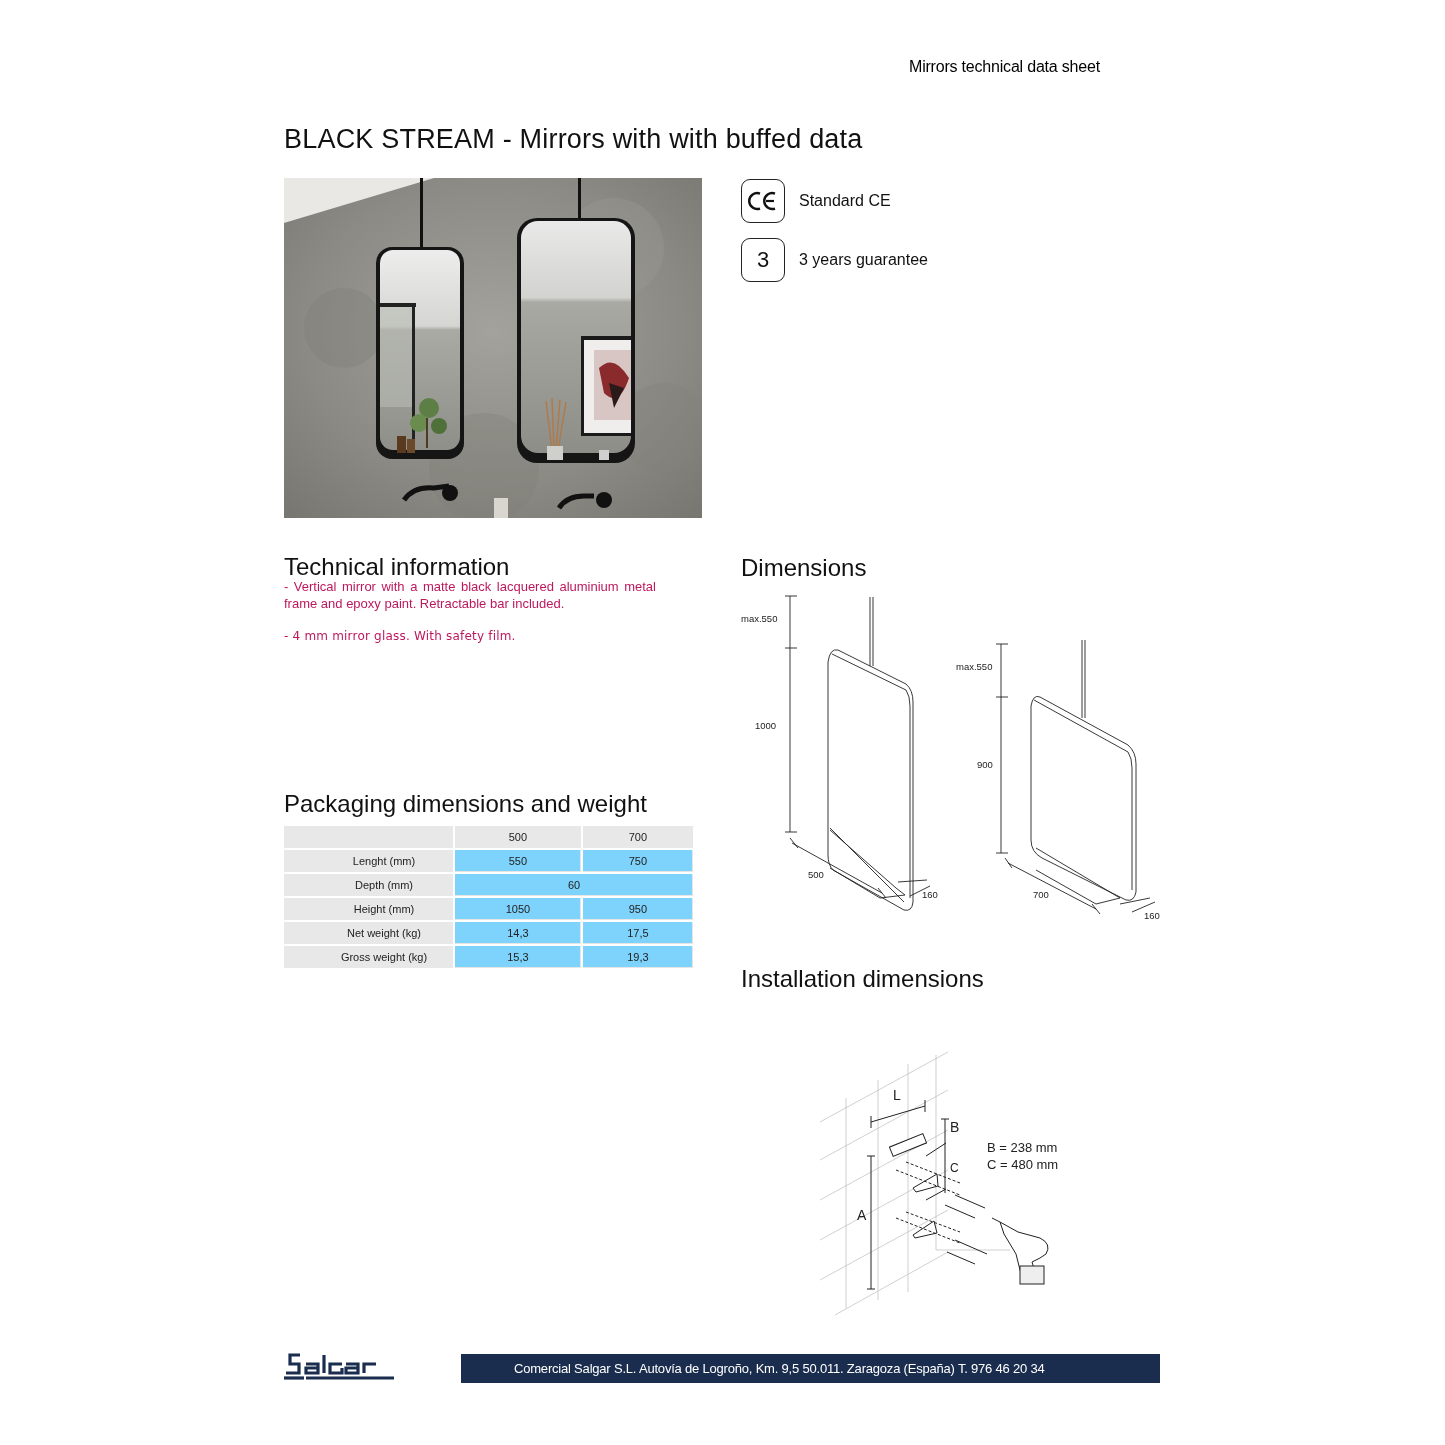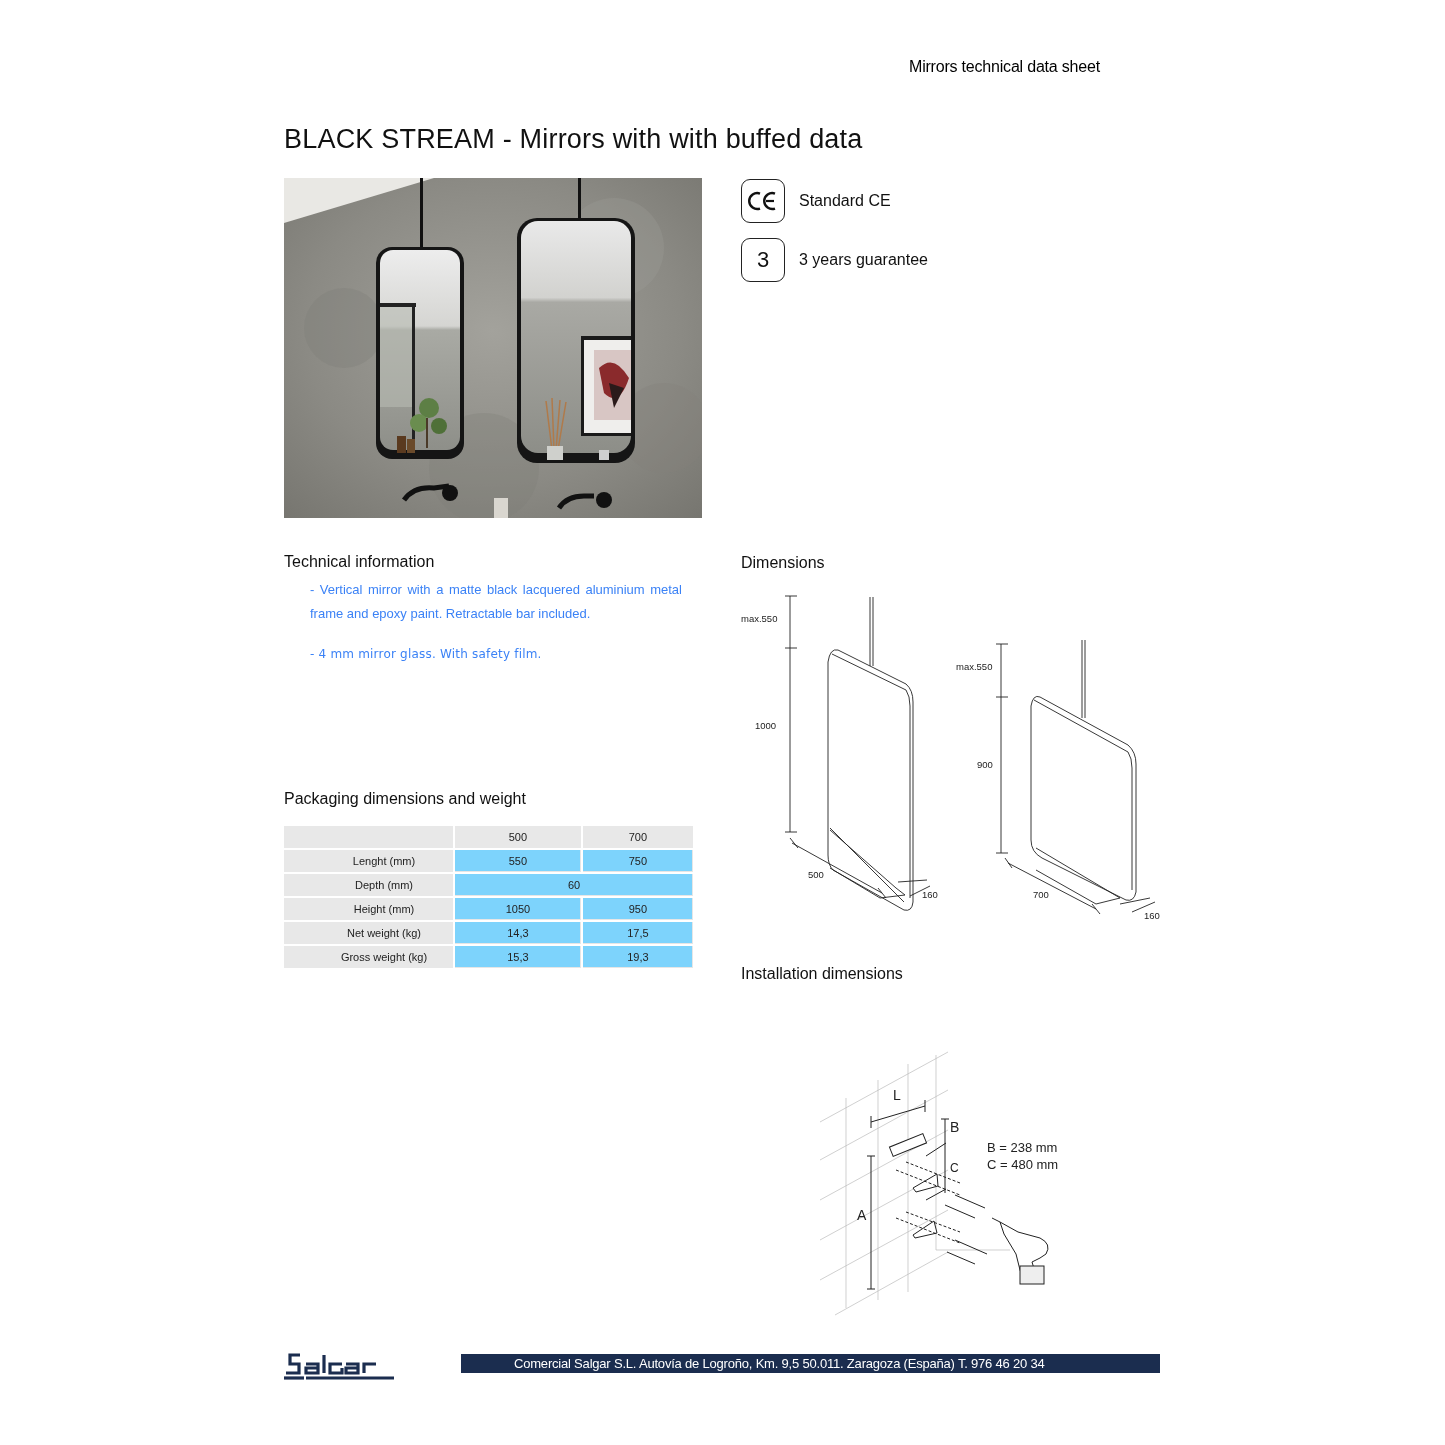--- a/index.html
+++ b/index.html
@@ -7,38 +7,38 @@
          font-family:"Liberation Sans", sans-serif; color:#1a1a1a; }
   .abs { position:absolute; }
   .sheet-label { left:909px; top:58px; font-size:16px; color:#000000; letter-spacing:-0.2px; }
   .title { left:284px; top:124px; font-size:27px; color:#111; letter-spacing:0.2px; }
   .photo { left:284px; top:178px; width:418px; height:340px; overflow:hidden; background:#8d8c87; }
   .features { left:741px; top:178px; }
   .feature { display:flex; align-items:center; height:46px; margin-bottom:13px; }
   .feat-icon { width:44px; height:44px; border:1.5px solid #222; border-radius:9px; box-sizing:border-box;
                display:flex; align-items:center; justify-content:center; font-size:22px; color:#111; }
   .feat-label { margin-left:14px; font-size:16px; color:#111; }
-  .h2 { font-size:16px; color:#111; }
+  .h2 { font-size:24px; color:#111; }
   .tech-title { left:284px; top:553px; }
-  .tech-body { left:284px; top:578px; width:372px; font-size:13px; line-height:24px; color:#3b82f6;margin-left:26px; }
+  .tech-body { left:284px; top:578px; width:372px; font-size:13px; line-height:17px; color:#be185d; }
   .tech-body p { margin:0; }
   .tech-body .p2 { margin-top:16px; font-family:"DejaVu Sans", sans-serif; font-size:12px; letter-spacing:0.2px; }
   .pack-title { left:284px; top:790px; }
   table.pack { position:absolute; left:284px; top:826px; width:413px; border-collapse:separate; border-spacing:2px 0;
                font-size:11px; color:#222; margin-left:-2px; }
   table.pack td { height:22px; text-align:center; padding:0; border-bottom:2.5px solid #fff; }
   table.pack td.lab { background:#e8e8e8; width:138px;padding-left:31px; }
   table.pack td.val { background:#7dd3fc; box-shadow: inset 0 -1px 0 #e6e6e6, inset -1px 0 0 #e6e6e6; }
   table.pack tr.head td { background:#e8e8e8; }
   .dims-title { left:741px; top:554px; }
   .dims { left:735px; top:585px; width:440px; height:350px; }
   .inst-title { left:741px; top:965px; }
   .inst { left:810px; top:1040px; width:270px; height:280px; }
   .footer-logo { left:284px; top:1351px; }
-  .footer-bar { left:461px; top:1354px; width:699px; height:19px; background:#1b2d4f; color:#fff;
+  .footer-bar { left:461px; top:1354px; width:699px; height:29px; background:#1b2d4f; color:#fff;
                 font-size:13px; display:flex; align-items:center; padding-left:53px; box-sizing:border-box; letter-spacing:-0.2px; }
   svg text { font-family:"Liberation Sans", sans-serif; }
 </style>
 </head>
 <body>
 
 <div class="abs sheet-label">Mirrors technical data sheet</div>
 <div class="abs title">BLACK STREAM - Mirrors with with buffed data</div>
 
 <div class="abs photo" title="Two black-framed rounded rectangular mirrors hanging from ceiling rods over a grey concrete wall with wall-mounted black taps">

